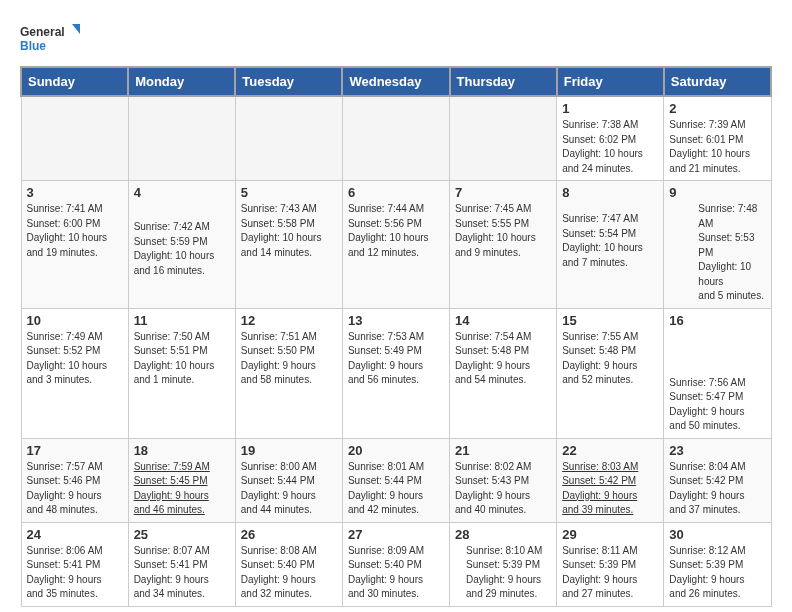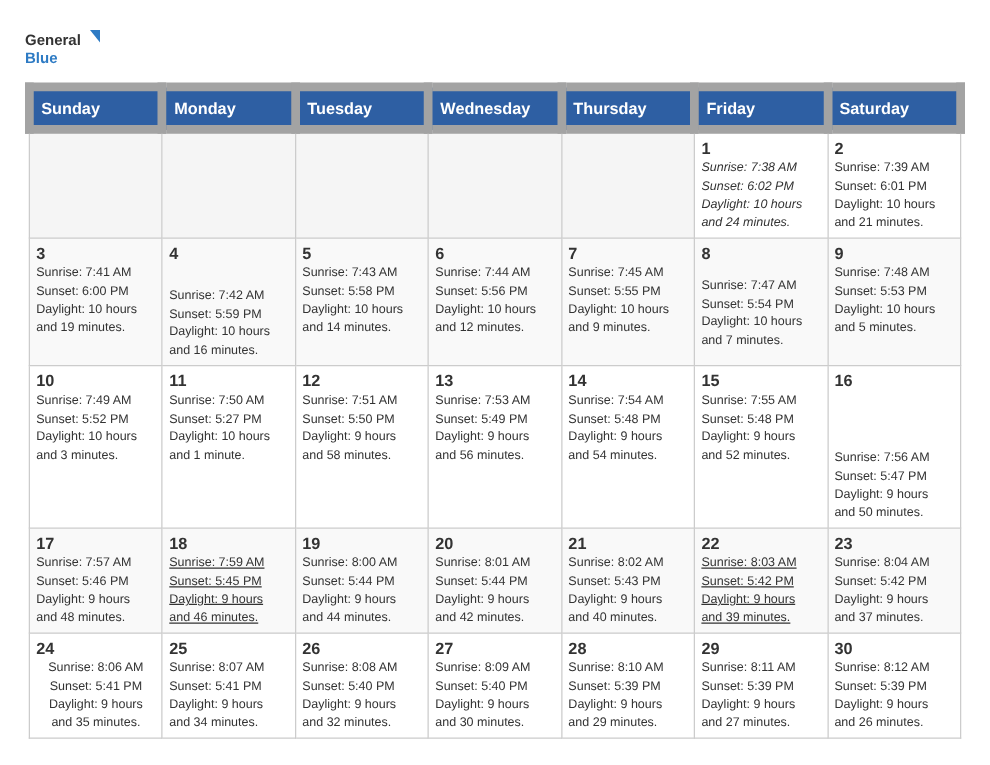--- a/index.html
+++ b/index.html
@@ -38,21 +38,21 @@
       width: 100%;
       border-collapse: collapse;
       table-layout: fixed;
     }
     thead th {
       background-color: #2e5fa3;
       color: #fff;
       text-align: left;
       padding: 6px 6px;
       font-size: 13px;
-      border: 7px solid #a3a3a3;
+      border: 2px solid #a3a3a3;
     }
     td {
       border: 1px solid #ccc;
       vertical-align: top;
       padding: 4px 5px;
       font-size: 10.5px;
       color: #333;
       height: 80px;
       background: #fff;
     }
@@ -105,21 +105,21 @@
   </thead>
   <tbody id="calendar-body">
       <tr>
         <td class="empty"></td>
         <td class="empty"></td>
         <td class="empty"></td>
         <td class="empty"></td>
         <td class="empty"></td>
         <td>
           <span class="day-num">1</span>
-          <div class="cell-info" style="white-space: pre-line; font-style: italic;">Sunrise: 7:38 AM
+          <div class="cell-info" style="white-space: pre-line;">Sunrise: 7:38 AM
 Sunset: 6:02 PM
 Daylight: 10 hours
 and 24 minutes.</div>
         </td>
         <td>
           <span class="day-num">2</span>
           <div class="cell-info" style="white-space: pre-line;">Sunrise: 7:39 AM
 Sunset: 6:01 PM
 Daylight: 10 hours
 and 21 minutes.</div>
@@ -163,38 +163,38 @@
         </td>
         <td class="shade">
           <span class="day-num">8</span>
           <div class="cell-info" style="white-space: pre-line; margin-top: 12px;">Sunrise: 7:47 AM
 Sunset: 5:54 PM
 Daylight: 10 hours
 and 7 minutes.</div>
         </td>
         <td class="shade">
           <span class="day-num">9</span>
-          <div class="cell-info" style="white-space: pre-line;">Sunrise: 7:48 AM
+          <div class="cell-info" style="white-space: pre-line; margin-left: 29px;">Sunrise: 7:48 AM
 Sunset: 5:53 PM
 Daylight: 10 hours
 and 5 minutes.</div>
         </td>
       </tr>
       <tr>
         <td>
           <span class="day-num">10</span>
           <div class="cell-info" style="white-space: pre-line;">Sunrise: 7:49 AM
 Sunset: 5:52 PM
 Daylight: 10 hours
 and 3 minutes.</div>
         </td>
         <td>
           <span class="day-num">11</span>
           <div class="cell-info" style="white-space: pre-line;">Sunrise: 7:50 AM
-Sunset: 5:27 PM
+Sunset: 5:51 PM
 Daylight: 10 hours
 and 1 minute.</div>
         </td>
         <td>
           <span class="day-num">12</span>
           <div class="cell-info" style="white-space: pre-line;">Sunrise: 7:51 AM
 Sunset: 5:50 PM
 Daylight: 9 hours
 and 58 minutes.</div>
         </td>
@@ -274,21 +274,21 @@
           <span class="day-num">23</span>
           <div class="cell-info" style="white-space: pre-line;">Sunrise: 8:04 AM
 Sunset: 5:42 PM
 Daylight: 9 hours
 and 37 minutes.</div>
         </td>
       </tr>
       <tr>
         <td>
           <span class="day-num">24</span>
-          <div class="cell-info" style="white-space: pre-line; text-align: center;">Sunrise: 8:06 AM
+          <div class="cell-info" style="white-space: pre-line;">Sunrise: 8:06 AM
 Sunset: 5:41 PM
 Daylight: 9 hours
 and 35 minutes.</div>
         </td>
         <td>
           <span class="day-num">25</span>
           <div class="cell-info" style="white-space: pre-line;">Sunrise: 8:07 AM
 Sunset: 5:41 PM
 Daylight: 9 hours
 and 34 minutes.</div>
@@ -302,21 +302,21 @@
         </td>
         <td>
           <span class="day-num">27</span>
           <div class="cell-info" style="white-space: pre-line;">Sunrise: 8:09 AM
 Sunset: 5:40 PM
 Daylight: 9 hours
 and 30 minutes.</div>
         </td>
         <td>
           <span class="day-num">28</span>
-          <div class="cell-info" style="white-space: pre-line;">Sunrise: 8:10 AM
+          <div class="cell-info" style="white-space: pre-line; margin-left: 11px;">Sunrise: 8:10 AM
 Sunset: 5:39 PM
 Daylight: 9 hours
 and 29 minutes.</div>
         </td>
         <td>
           <span class="day-num">29</span>
           <div class="cell-info" style="white-space: pre-line;">Sunrise: 8:11 AM
 Sunset: 5:39 PM
 Daylight: 9 hours
 and 27 minutes.</div>

